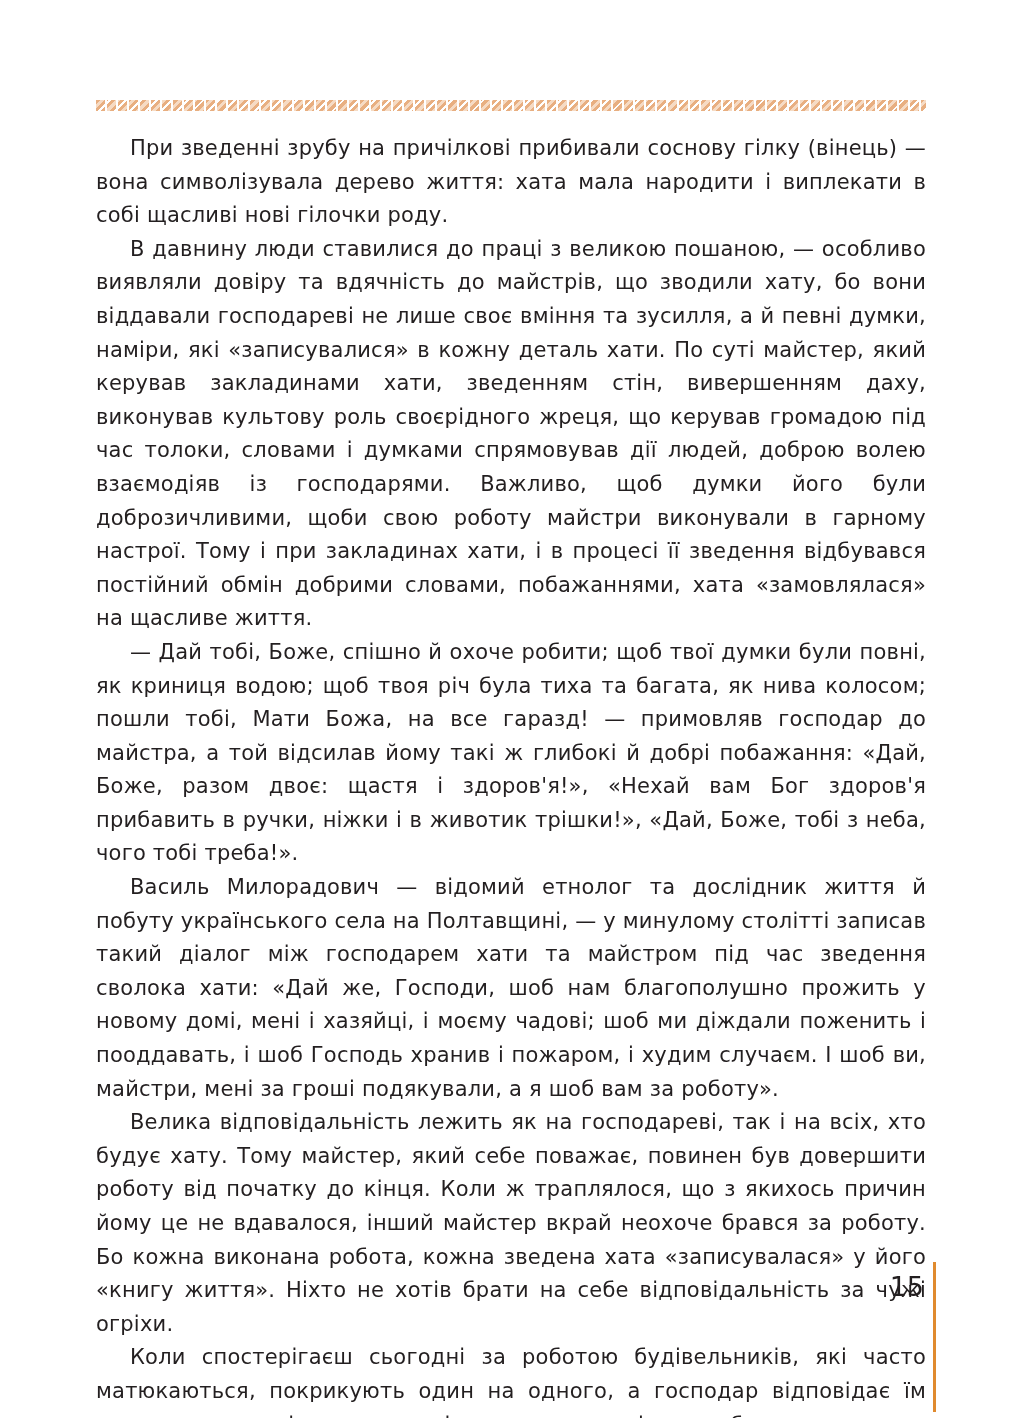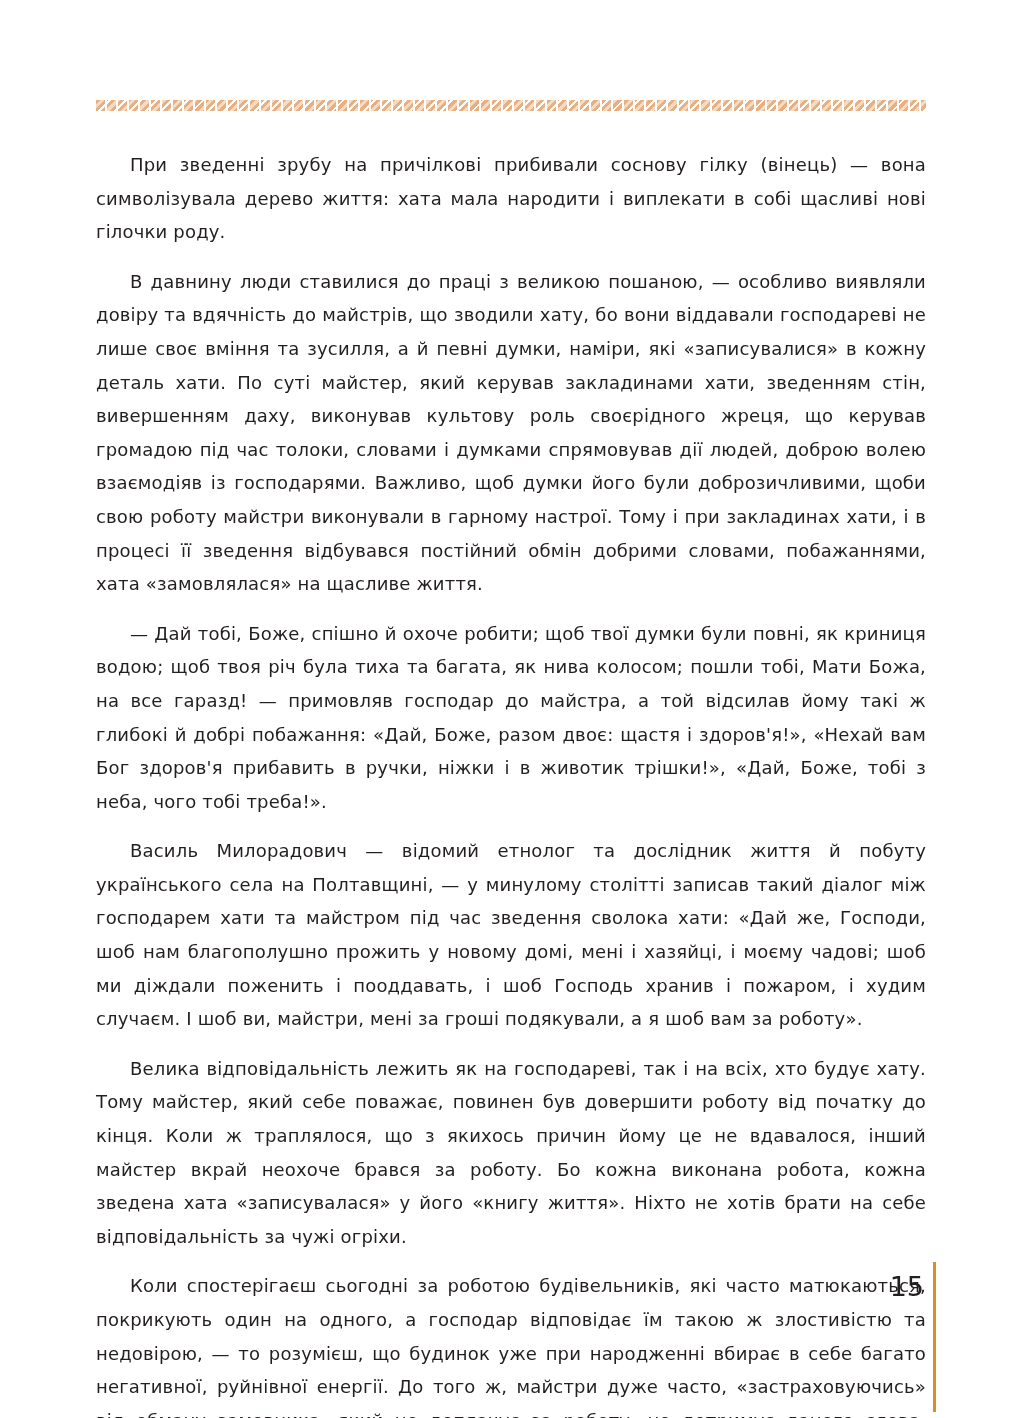--- a/index.html
+++ b/index.html
@@ -51,24 +51,24 @@
   }
   .ornament .band::after { content: ""; }
 
   .text-column {
     position: absolute;
     left: 96px;
     top: 132px;
     width: 830px;
   }
   p.body-par {
-    margin: 16px 0 0 0;
+    margin: 0 0 0 0;
     text-indent: 34px;
     text-align: justify;
-    font-size: 18px;
+    font-size: 21px;
     line-height: 33.6px;
     letter-spacing: 0.01em;
     color: #231f20;
     -webkit-hyphens: manual;
     hyphens: manual;
   }
   
   .folio-rule {
     position: absolute;
     right: 86px;

